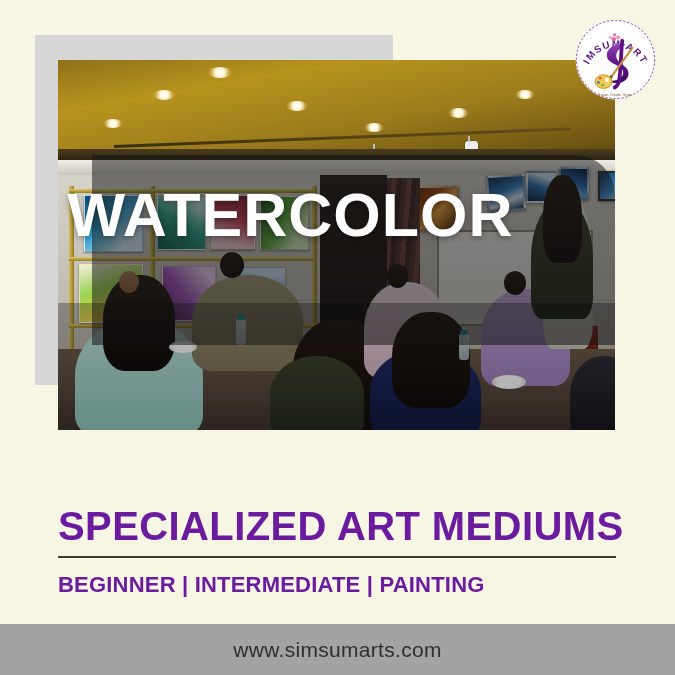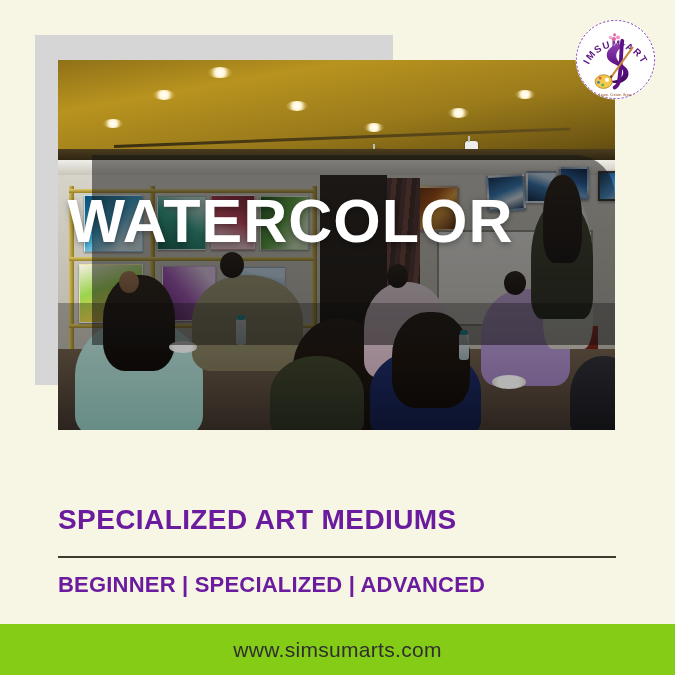--- a/index.html
+++ b/index.html
@@ -160,21 +160,21 @@
     border-top-right-radius:40px;
     border-bottom-right-radius:0;
   }
   .ov-band{
     position:absolute; left:0; top:243px; width:100%; height:127px;
     background:rgba(10,10,10,.30);
   }
 
   
   .title{
-    position:absolute; left:58px; top:188px; width:465px;
+    position:absolute; left:58px; top:182px; width:465px;
     text-align:center; color:#ffffff;
     font-size:61px; line-height:67px; font-weight:700;
     letter-spacing:1px; text-transform:uppercase;
     text-shadow:0 2px 6px rgba(0,0,0,.35);
   }
 
   
   .badge{
     position:absolute; left:185px; top:409px;
     width:298px; height:56px;
@@ -191,37 +191,37 @@
   }
   .badge-text{
     position:relative; z-index:2; color:#16140f;
     font-size:23px; font-weight:700; letter-spacing:.2px;
     white-space:nowrap;
   }
 
   
   .headline{
     position:absolute; left:58px; top:504px;
-    color:#6B1B9E; font-size:28px; font-weight:700;
+    color:#6B1B9E; font-size:40px; font-weight:700;
     letter-spacing:.4px; white-space:nowrap;
   }
   .rule{
     position:absolute; left:58px; top:556px; width:558px; height:2px;
     background:#3d3a30;
   }
   .levels{
     position:absolute; left:58px; top:572px;
     color:#6B1B9E; font-size:22px; font-weight:700;
     letter-spacing:.2px; white-space:nowrap;
   }
 
   
   .footer{
     position:absolute; left:0; bottom:0; width:100%; height:51px;
-    background:#84cc16; display:flex; align-items:center; justify-content:center;
+    background:#a3a3a3; display:flex; align-items:center; justify-content:center;
   }
   .footer-text{
     color:#2f2f2f; font-size:21px; letter-spacing:.3px; font-weight:400;
   }
 
   
   .logo{
     position:absolute; right:17px; top:17px; width:85px; height:85px;
   }
   .logo svg{ display:block; width:85px; height:85px; }
@@ -317,21 +317,21 @@
     <div class="ov-band"></div>
   </div>
 
   <div class="title">
     <div>WATERCOLOR</div>
   </div>
 
 
   <div class="headline">SPECIALIZED ART MEDIUMS</div>
   <div class="rule"></div>
-  <div class="levels">BEGINNER | SPECIALIZED | ADVANCED</div>
+  <div class="levels">BEGINNER | INTERMEDIATE | PAINTING</div>
 
   <div class="footer">
     <span class="footer-text">www.simsumarts.com</span>
   </div>
 
   <div class="logo">
     <svg viewBox="0 0 100 100" aria-hidden="true">
       <defs>
         <path id="arcpath" d="M 18,58 A 34,34 0 0 1 82,58" fill="none"></path>
         <linearGradient id="sgrad" x1="0" y1="0" x2="0" y2="1">

